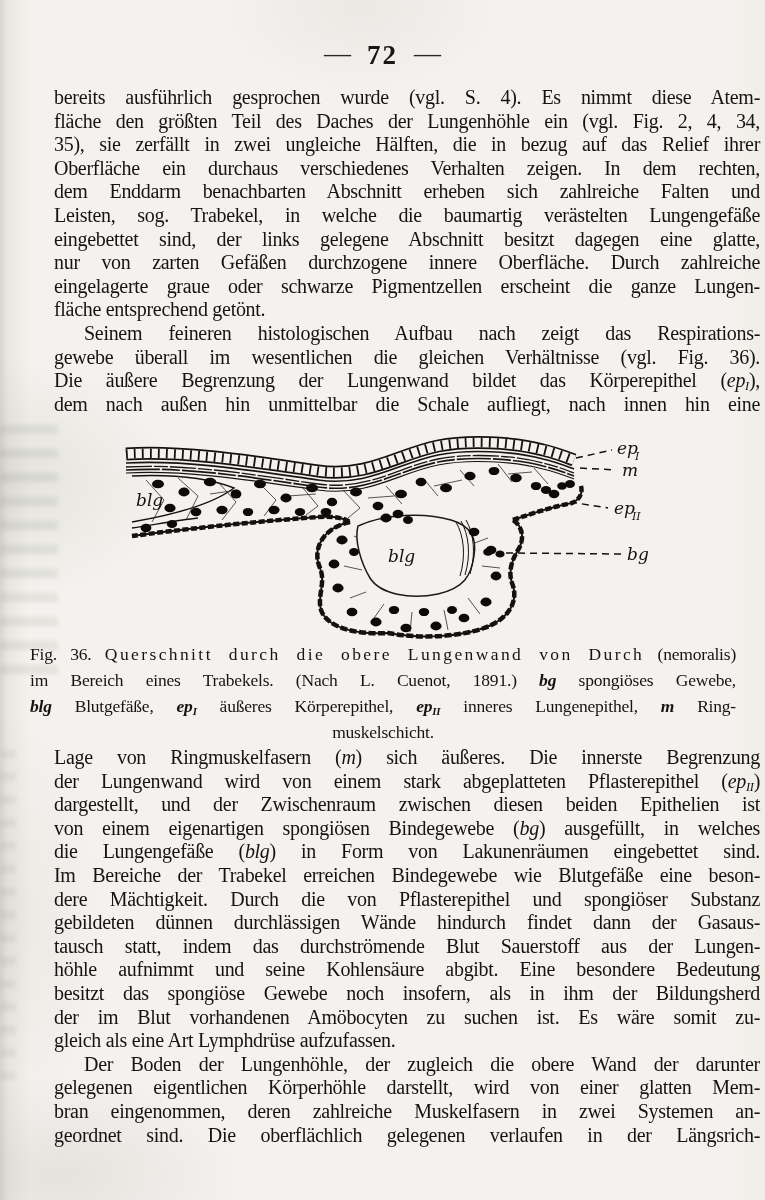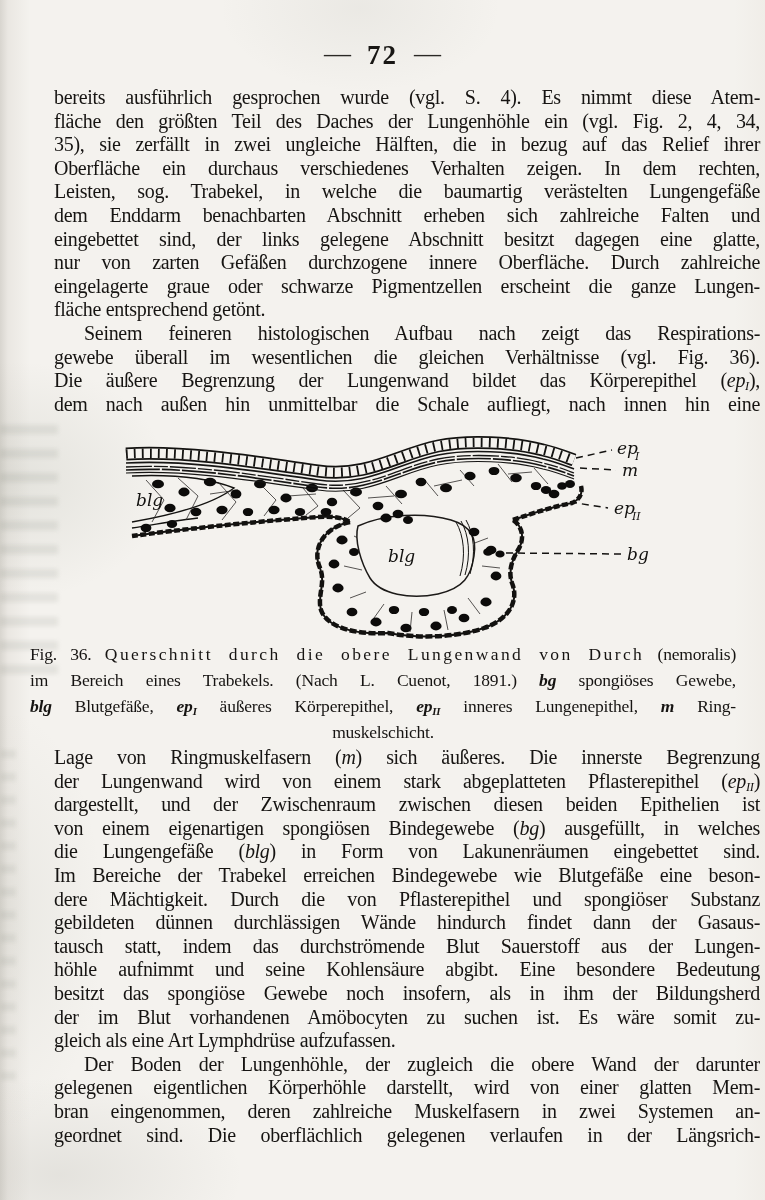--- a/index.html
+++ b/index.html
@@ -71,22 +71,22 @@
   <div class="pagenum">
     <span class="dash">—</span><span class="num">72</span><span class="dash">—</span>
   </div>
 
   <div class="tblock" style="top:86px;">
       <div class="para">
         <div class="line"><span>bereits ausführlich gesprochen wurde (vgl. S. 4).  Es nimmt diese Atem-</span></div>
         <div class="line"><span>fläche den größten Teil des Daches der Lungenhöhle ein (vgl. Fig. 2, 4, 34,</span></div>
         <div class="line"><span>35), sie zerfällt in zwei ungleiche Hälften, die in bezug auf das Relief ihrer</span></div>
         <div class="line"><span>Oberfläche ein durchaus verschiedenes Verhalten zeigen.  In dem rechten,</span></div>
+        <div class="line"><span>dem Enddarm benachbarten Abschnitt erheben sich zahlreiche Falten und</span></div>
         <div class="line"><span>Leisten, sog. Trabekel, in welche die baumartig verästelten Lungengefäße</span></div>
-        <div class="line"><span>dem Enddarm benachbarten Abschnitt erheben sich zahlreiche Falten und</span></div>
         <div class="line"><span>eingebettet sind, der links gelegene Abschnitt besitzt dagegen eine glatte,</span></div>
         <div class="line"><span>nur von zarten Gefäßen durchzogene innere Oberfläche.  Durch zahlreiche</span></div>
         <div class="line"><span>eingelagerte graue oder schwarze Pigmentzellen erscheint die ganze Lungen-</span></div>
         <div class="line last"><span>fläche entsprechend getönt.</span></div>
       </div>
       <div class="para indent">
         <div class="line"><span>Seinem feineren histologischen Aufbau nach zeigt das Respirations-</span></div>
         <div class="line"><span>gewebe überall im wesentlichen die gleichen Verhältnisse (vgl. Fig. 36).</span></div>
         <div class="line"><span>Die äußere Begrenzung der Lungenwand bildet das Körperepithel (</span><span class="it">ep</span><sub class="it">I</sub><span>),</span></div>
         <div class="line"><span>dem nach außen hin unmittelbar die Schale aufliegt, nach innen hin eine</span></div>

